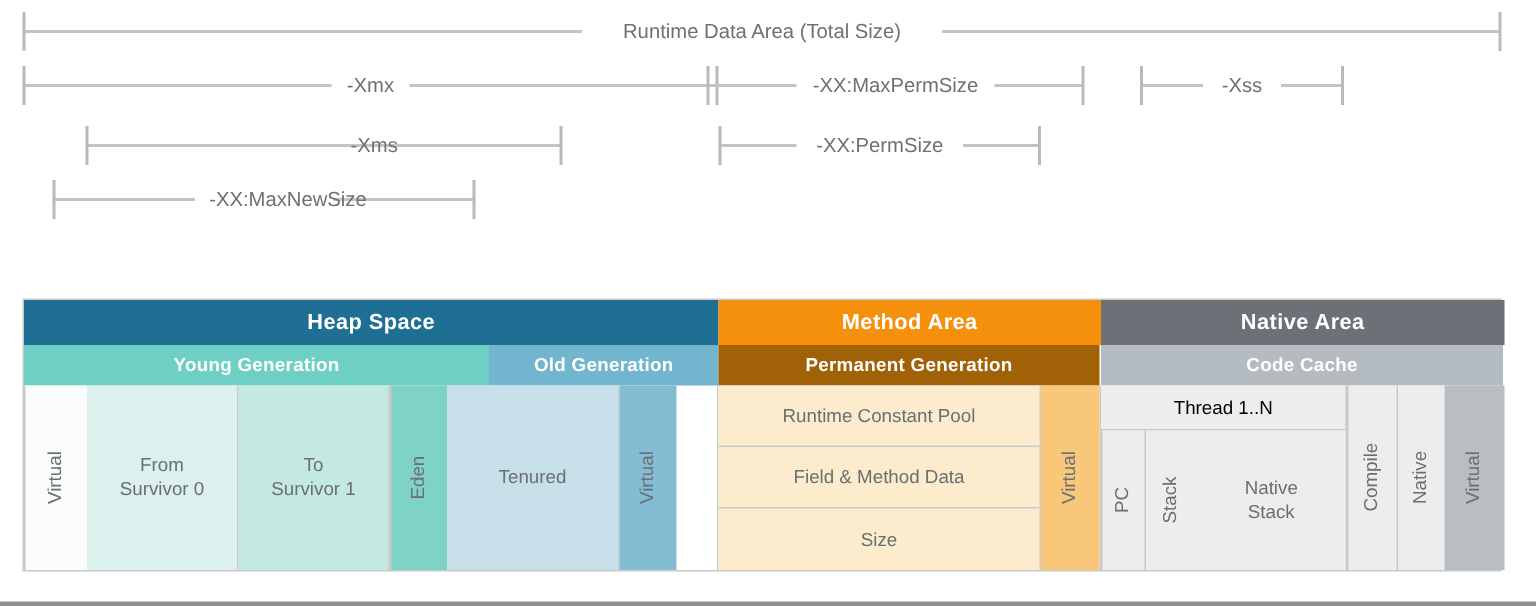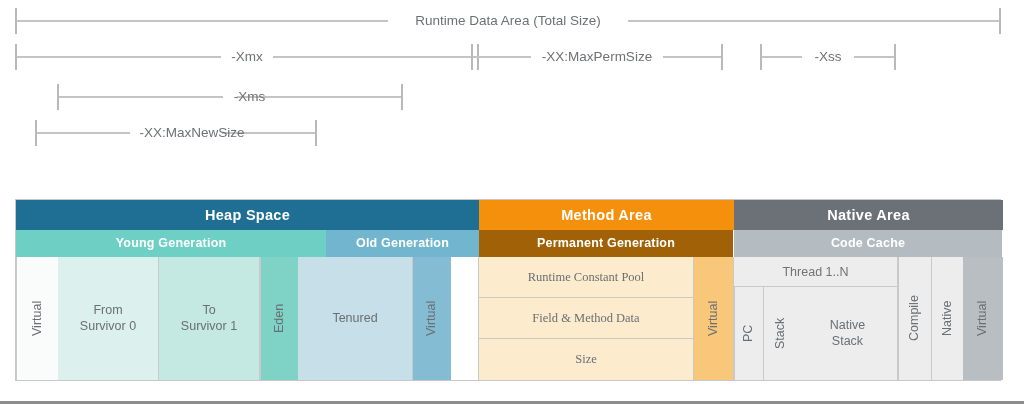--- a/index.html
+++ b/index.html
@@ -135,21 +135,20 @@
   .cell.vert {
     writing-mode: vertical-rl;
     transform: rotate(180deg);
     font-size: 12.5px;
   }
 
   .stackcol {
     display: flex;
     flex-direction: column;
     border-right: 1px solid #c9c9c9;
-    font-family: Liberation Serif, serif;
   }
   .stackcol .srow {
     flex: 1 1 33.33%;
     display: flex;
     align-items: center;
     justify-content: center;
     font-size: 12.5px;
     color: #6a6f73;
     border-bottom: 1px solid #c9c9c9;
   }
@@ -160,21 +159,21 @@
     display: flex;
     flex-direction: column;
     border-right: 1px solid #c9c9c9;
   }
   .thread-head {
     flex: 0 0 30px;
     display: flex;
     align-items: center;
     justify-content: center;
     font-size: 12.5px;
-    color: #737373;
+    color: #000000;
     border-bottom: 1px solid #c9c9c9;
   }
   .thread-cols {
     flex: 1 1 auto;
     display: flex;
     flex-direction: row;
   }
 </style>
 </head>
 <body>
@@ -203,26 +202,33 @@
         <div class="cap right"></div>
         <div class="blabel" style="left: 59px; width: 134px;">-XX:MaxPermSize</div>
       </div>
       <div class="bracket" style="left: 760px; top: 42px; width: 136px;">
         <div class="rule" style="left: 1px; width: 40.6px;"></div>
         <div class="rule" style="right: 1px; width: 40.6px;"></div>
         <div class="cap left"></div>
         <div class="cap right"></div>
         <div class="blabel" style="left: 40.6px; width: 54.8px;">-Xss</div>
       </div>
-      <div class="bracket" style="left: 57px; top: 82px; width: 346px; padding-left: 38px;">
+      <div class="bracket" style="left: 57px; top: 82px; width: 318px; padding-left: 38px;">
         <div class="rule" style="left: 1px; width: 165.1px;"></div>
         <div class="rule" style="right: 1px; width: 165.1px;"></div>
         <div class="cap left"></div>
         <div class="cap right"></div>
         <div class="blabel" style="left: 165.1px; width: 54.8px;">-Xms</div>
+      </div>
+      <div class="bracket" style="left: 479px; top: 82px; width: 215px;">
+        <div class="rule" style="left: 1px; width: 51.3px;"></div>
+        <div class="rule" style="right: 1px; width: 51.3px;"></div>
+        <div class="cap left"></div>
+        <div class="cap right"></div>
+        <div class="blabel" style="left: 51.3px; width: 112.4px;">-XX:PermSize</div>
       </div>
       <div class="bracket" style="left: 15px; top: 118px; width: 282px; margin-left: 20px;">
         <div class="rule" style="left: 1px; width: 93.6px;"></div>
         <div class="rule" style="right: 1px; width: 93.6px;"></div>
         <div class="cap left"></div>
         <div class="cap right"></div>
         <div class="blabel" style="left: 93.6px; width: 126.8px;">-XX:MaxNewSize</div>
       </div>
     </div>
 

